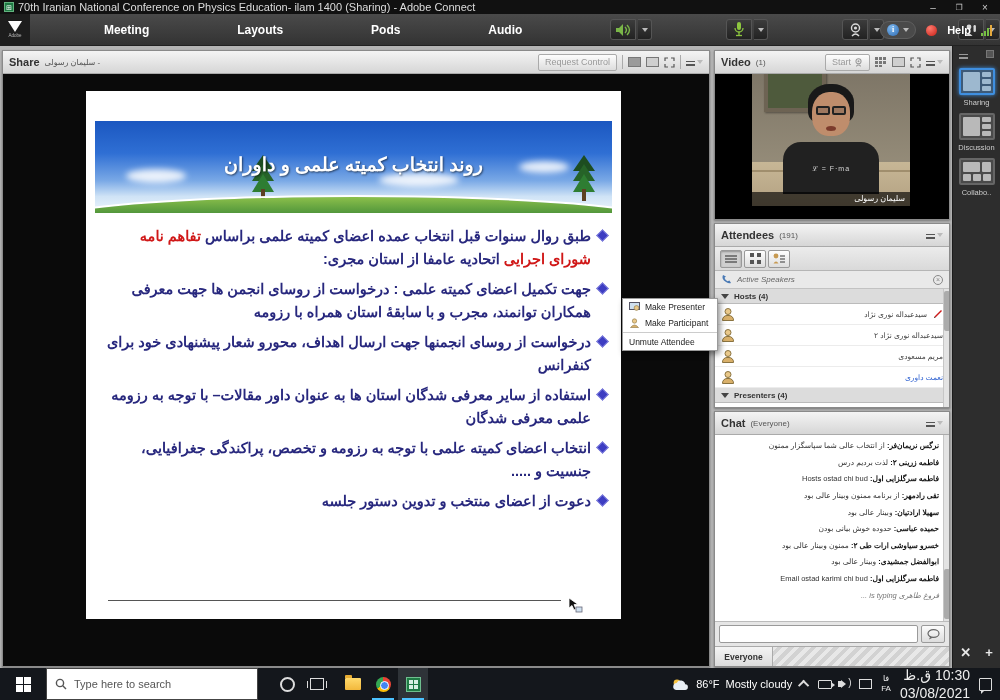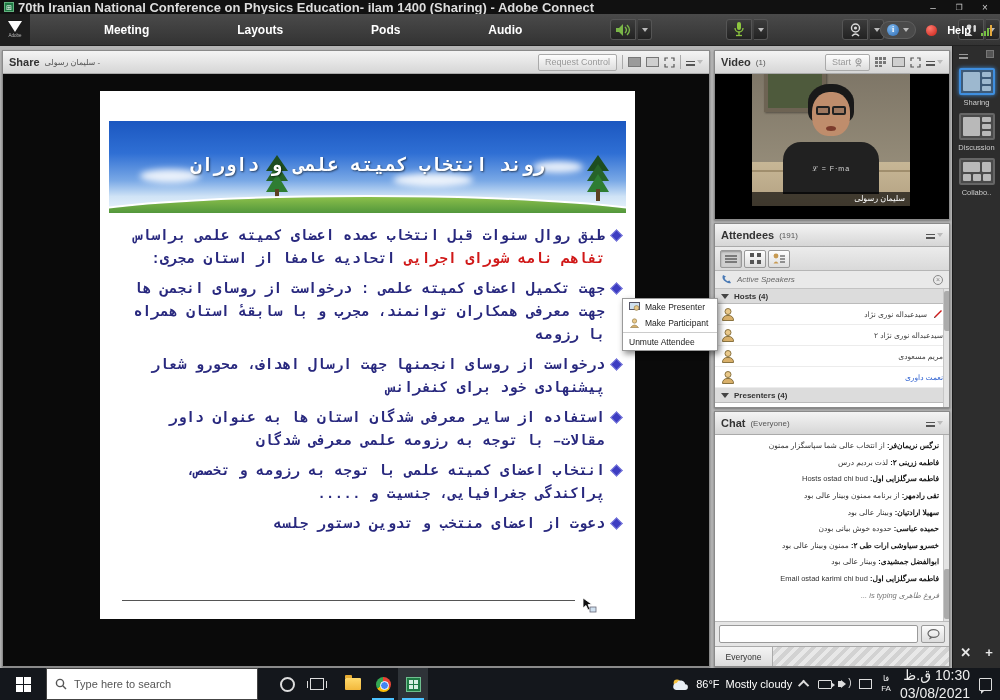--- a/index.html
+++ b/index.html
@@ -3,21 +3,21 @@
 <meta charset="utf-8">
 <style>
   * { margin:0; padding:0; box-sizing:border-box; }
   html,body { background:#000; }
   body { font-family:"Liberation Sans", sans-serif; }
   .screen { position:relative; width:1000px; height:700px; overflow:hidden; background:#b5b5b5; }
 
   
   .titlebar { position:absolute; left:0; top:0; width:1000px; height:14px; background:#111; display:flex; align-items:center; padding:0 4px; gap:4px; }
   .app-ico { width:10px; height:10px; background:#1f7a44; border:1px solid #63b27f; display:flex; align-items:center; justify-content:center; color:#fff; font-size:7px; line-height:1; }
-  .titlebar .t-title { color:#ddd; font-size:13px; flex:1; white-space:nowrap; overflow:hidden;font-weight:bold; }
+  .titlebar .t-title { color:#ddd; font-size:11px; flex:1; white-space:nowrap; overflow:hidden; }
   .winbtn { color:#ccc; font-size:10px; width:22px; text-align:center; cursor:default; }
   .winbtn.box { font-size:8px; }
 
   
   .menubar { position:absolute; left:0; top:14px; width:1000px; height:32px; background:linear-gradient(#4a4a4a,#333); display:flex; align-items:center; border-bottom:1px solid #222;justify-content:space-between; }
   .adobe-logo { width:30px; height:32px; background:#1d1d1d; display:flex; flex-direction:column; align-items:center; justify-content:center; color:#fff; }
   .adobe-logo .tri { width:0; height:0; border-left:7px solid transparent; border-right:7px solid transparent; border-top:11px solid #fff; }
   .adobe-logo .word { font-size:4.5px; color:#bbb; margin-top:1px; }
   .menu-item { color:#fff; font-weight:bold; font-size:12px; padding:0 14px; height:32px; line-height:32px; cursor:default; }
   .av-group { display:flex; align-items:center; margin-left:14px; gap:2px; }
@@ -42,21 +42,21 @@
   .hdr-btn { height:17px; background:linear-gradient(#fdfdfd,#ddd); border:1px solid #aaa; border-radius:2px; font-size:9px; color:#999; padding:0 6px; display:flex; align-items:center; gap:3px; }
   .mini-mon { width:13px; height:10px; border:1px solid #777; background:#cfcfcf; display:inline-block; }
   .mini-mon.dark { background:#9a9a9a; }
   .pod-menu { display:flex; align-items:center; gap:2px; }
   .pod-menu .lines { width:9px; border-top:1px solid #555; box-shadow:0 2px 0 #555; height:3px; }
   .vsep { width:1px; height:14px; background:#aaa; }
 
   
   #share-pod { left:2px; top:50px; width:708px; height:617px; }
   .share-body { position:absolute; left:0; top:23px; right:0; bottom:0; background:#0a0a0a; }
-  .slide { position:absolute; left:97px; top:17px; width:535px; height:528px; background:#fff;font-family:Liberation Mono, monospace; }
+  .slide { position:absolute; left:83px; top:17px; width:535px; height:528px; background:#fff; }
   .banner { position:absolute; left:9px; top:30px; right:9px; height:92px; background:linear-gradient(#1b57c0 0%, #2f6fd4 35%, #7aa9e6 65%, #cfe3f6 82%, #eef6fd 100%); overflow:hidden; }
   .hill { position:absolute; left:-10%; bottom:-10px; width:120%; height:26px; background:linear-gradient(#8cc04b,#2e7d32); border-radius:50% 50% 0 0/100% 100% 0 0; box-shadow:0 -2px 0 #fff; }
   .cloud { position:absolute; background:#fff; border-radius:50%; filter:blur(3px); opacity:.85; }
   .tree { position:absolute; bottom:12px; width:26px; height:46px; }
   .tree .c1,.tree .c2,.tree .c3 { position:absolute; left:50%; transform:translateX(-50%); width:0; height:0; border-left:11px solid transparent; border-right:11px solid transparent; }
   .tree .c1 { top:0;  border-bottom:16px solid #1d4d20; }
   .tree .c2 { top:9px; border-bottom:17px solid #266328; }
   .tree .c3 { top:19px; border-bottom:18px solid #2e7d32; }
   .tree .trunk { position:absolute; left:50%; transform:translateX(-50%); bottom:0; width:4px; height:12px; background:#5d4022; }
   .banner-title { position:absolute; left:0; right:0; top:32px; text-align:center; color:#fff; font-size:19px; font-weight:bold; direction:rtl; text-shadow:1px 1px 2px rgba(0,0,0,.55); }
@@ -115,21 +115,21 @@
   .chat-body { position:absolute; left:0; top:23px; right:0; bottom:45px; background:#fff; overflow:hidden; padding:6px 10px 0 6px; }
   .chat-msg { direction:rtl; text-align:right; font-size:7.5px; color:#333; margin-bottom:6.5px; line-height:1.35; }
   .chat-msg b { color:#111; }
   .chat-msg b::after { content:":"; }
   .chat-msg .ltr { direction:ltr; unicode-bidi:embed; }
   .typing { font-style:italic; color:#777; font-size:7.5px; direction:rtl; text-align:right; }
   .chat-input-row { position:absolute; left:0; bottom:20px; right:0; height:25px; background:#e6e6e6; border-top:1px solid #bbb; display:flex; align-items:center; padding:2px 4px; gap:3px; }
   .chat-field { flex:1; height:18px; background:#fff; border:1px solid #9a9a9a; border-radius:2px; font-size:9px; padding:0 4px; outline:none; }
   .send-btn { width:24px; height:18px; border:1px solid #9a9a9a; border-radius:2px; background:linear-gradient(#fcfcfc,#ddd); display:flex; align-items:center; justify-content:center; }
   .chat-tabs { position:absolute; left:0; bottom:0; right:0; height:20px; background:repeating-linear-gradient(135deg,#e8e8e8 0 4px,#d2d2d2 4px 8px); border-top:1px solid #aaa; display:flex; }
-  .chat-tab { width:58px; background:linear-gradient(#f4f4f4,#dcdcdc); border-right:1px solid #aaa; font-size:8.5px; color:#333; display:flex; align-items:center; justify-content:center; }
+  .chat-tab { width:58px; background:linear-gradient(#f4f4f4,#dcdcdc); border-right:1px solid #aaa; font-size:8.5px; color:#333; display:flex; align-items:center; justify-content:center;font-weight:bold; }
 
   
   .layout-bar { position:absolute; left:952px; top:46px; width:48px; height:622px; background:#2d2d2d; border-left:1px solid #1c1c1c; }
   .lb-top { display:flex; justify-content:space-between; padding:4px 6px; }
   .lb-top .lines { width:9px; border-top:1px solid #999; box-shadow:0 2px 0 #999; height:3px; margin-top:2px; }
   .lb-top .sq { width:8px; height:8px; background:#555; border:1px solid #777; }
   .thumb-wrap { text-align:center; margin-top:6px; }
   .thumb { width:36px; height:27px; margin:0 auto; background:#4a4a4a; border:2px solid #666; border-radius:2px; position:relative; padding:2px; display:flex; gap:2px; }
   .thumb.sel { border-color:#3f8fe0; background:#3d5a78; box-shadow:0 0 4px #3f8fe0; }
   .thumb .big { flex:1; background:#9db8cf; border-radius:1px; }

